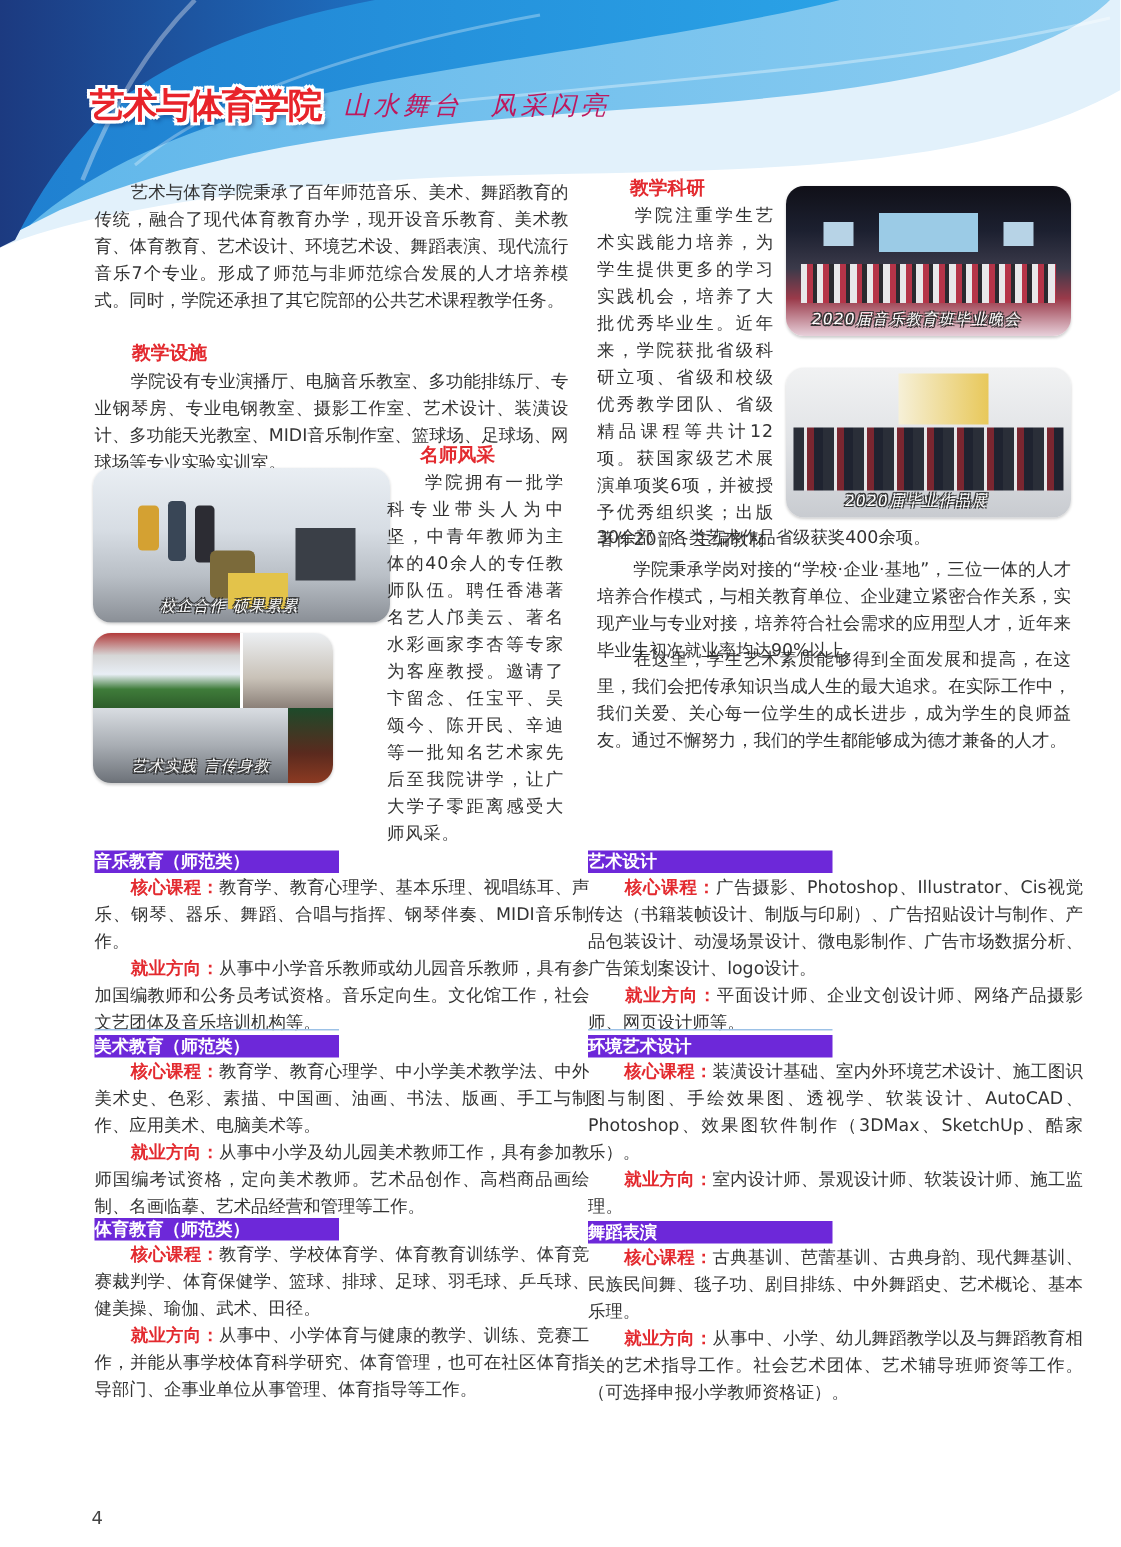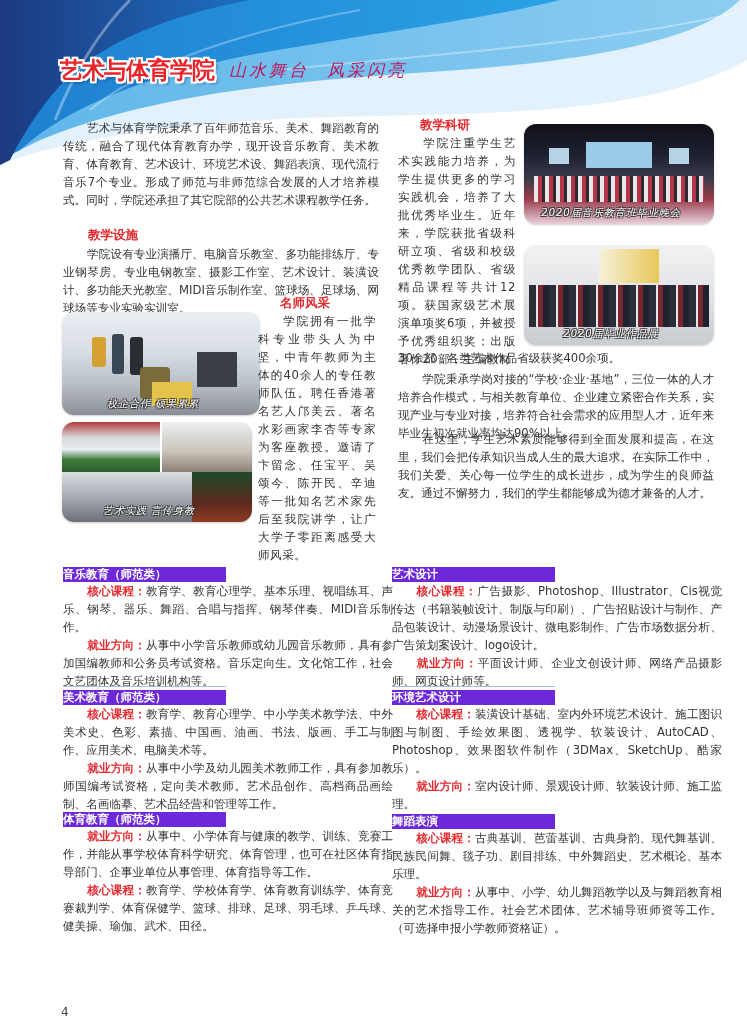--- a/index.html
+++ b/index.html
@@ -95,21 +95,21 @@
 
 <div class="photo" style="left:62px; top:312px; width:198px; height:103px; background: linear-gradient(180deg,#e9eef3 0%,#d7dde4 40%,#b9bfc6 70%,#8a8f96 100%);">
   <div style="position:absolute; left:30px; top:25px; width:14px; height:30px; background:#d4a132; border-radius:3px;"></div>
   <div style="position:absolute; left:50px; top:22px; width:12px; height:40px; background:#394656; border-radius:3px;"></div>
   <div style="position:absolute; left:68px; top:25px; width:13px; height:38px; background:#2c2c33; border-radius:3px;"></div>
   <div style="position:absolute; left:78px; top:55px; width:30px; height:32px; background:#7b6a3a; border-radius:4px;"></div>
   <div style="position:absolute; left:90px; top:70px; width:40px; height:24px; background:#e3c34a;"></div>
   <div style="position:absolute; left:135px; top:40px; width:40px; height:35px; background:#3a3f47;"></div>
   <div class="cap">校企合作 硕果累累</div>
 </div>
-<div class="photo" style="left:62px; top:422px; width:190px; height:100px;">
+<div class="photo" style="left:62px; top:422px; width:160px; height:100px;">
   <div style="position:absolute; left:0; top:0; width:98px; height:50px; background: linear-gradient(180deg,#b23a3a 0%,#d6d6d6 30%,#e8eef5 55%,#3f7c3a 75%,#2d5d2a 100%);"></div>
   <div style="position:absolute; left:100px; top:0; width:90px; height:50px; background: linear-gradient(180deg,#eceff2 0%,#c9c2b8 60%,#8b8078 100%);"></div>
   <div style="position:absolute; left:0; top:50px; width:130px; height:50px; background: linear-gradient(180deg,#d9dde2 0%,#a8adb3 50%,#6c7178 100%);"></div>
   <div style="position:absolute; left:130px; top:50px; width:60px; height:50px; background: linear-gradient(180deg,#1d4a2a 0%,#5a2a1e 60%,#8c3a22 100%);"></div>
   <div class="cap">艺术实践 言传身教</div>
 </div>
 
 <div class="h-red" style="left:280px; top:295px;">名师风采</div>
 <div class="p" style="left:258px; top:312px; width:118px; letter-spacing:0.5px;"><span class="indent"></span><span>学院拥有一批学科专业带头人为中坚，中青年教师为主体的40余人的专任教师队伍。聘任香港著名艺人邝美云、著名水彩画家李杏等专家为客座教授。邀请了卞留念、任宝平、吴颂今、陈开民、辛迪等一批知名艺术家先后至我院讲学，让广大学子零距离感受大师风采。</span></div>
 
@@ -146,22 +146,22 @@
   <div class="sec-bar">美术教育（师范类）</div>
   <div class="sec-body">
     <div><span class="indent"></span><span class="lbl">核心课程：</span><span>教育学、教育心理学、中小学美术教学法、中外美术史、色彩、素描、中国画、油画、书法、版画、手工与制作、应用美术、电脑美术等。</span></div>
     <div><span class="indent"></span><span class="lbl">就业方向：</span><span>从事中小学及幼儿园美术教师工作，具有参加教师国编考试资格，定向美术教师。艺术品创作、高档商品画绘制、名画临摹、艺术品经营和管理等工作。</span></div>
   </div>
 </div>
 
 <div class="sec" style="left:63px; top:812px;">
   <div class="sec-bar">体育教育（师范类）</div>
   <div class="sec-body">
+    <div><span class="indent"></span><span class="lbl">核心课程：</span><span>教育学、学校体育学、体育教育训练学、体育竞赛裁判学、体育保健学、篮球、排球、足球、羽毛球、乒乓球、健美操、瑜伽、武术、田径。</span></div>
     <div><span class="indent"></span><span class="lbl">就业方向：</span><span>从事中、小学体育与健康的教学、训练、竞赛工作，并能从事学校体育科学研究、体育管理，也可在社区体育指导部门、企事业单位从事管理、体育指导等工作。</span></div>
-    <div><span class="indent"></span><span class="lbl">核心课程：</span><span>教育学、学校体育学、体育教育训练学、体育竞赛裁判学、体育保健学、篮球、排球、足球、羽毛球、乒乓球、健美操、瑜伽、武术、田径。</span></div>
   </div>
 </div>
 
 <div class="sec" style="left:392px; top:567px;">
   <div class="sec-bar">艺术设计</div>
   <div class="sec-body">
     <div><span class="indent"></span><span class="lbl">核心课程：</span><span>广告摄影、Photoshop、Illustrator、Cis视觉传达（书籍装帧设计、制版与印刷）、广告招贴设计与制作、产品包装设计、动漫场景设计、微电影制作、广告市场数据分析、广告策划案设计、logo设计。</span></div>
     <div><span class="indent"></span><span class="lbl">就业方向：</span><span>平面设计师、企业文创设计师、网络产品摄影师、网页设计师等。</span></div>
   </div>
 </div>

